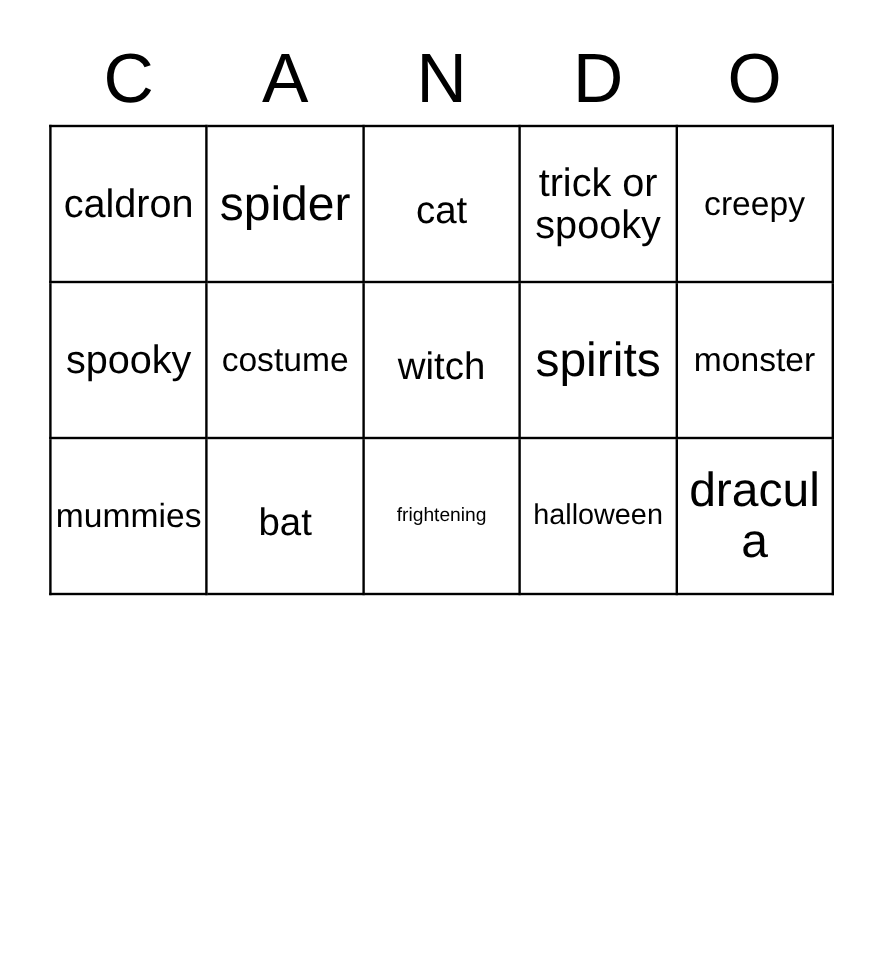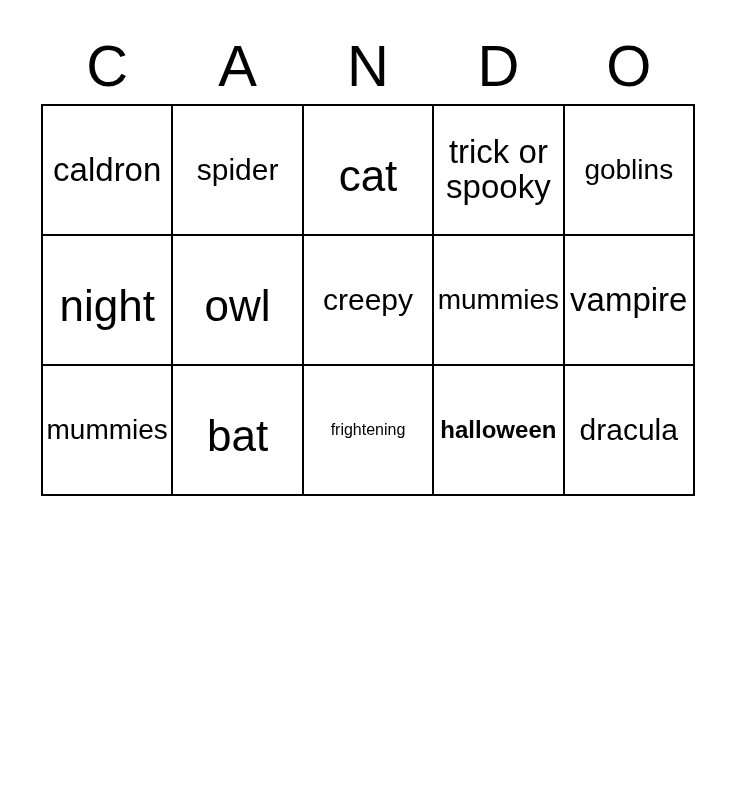--- a/index.html
+++ b/index.html
@@ -47,25 +47,25 @@
     width: 130.4px;
     height: 130px;
     text-align: center;
     vertical-align: middle;
     padding: 1px 2px;
     box-sizing: border-box;
     overflow: hidden;
     line-height: 1.05;
   }
   
-  .fs-xl { font-size: 44px; margin-top: 12px; }
-  .fs-lg { font-size: 30px; }
+  .fs-xl { font-size: 32px; margin-top: 12px; }
+  .fs-lg { font-size: 40px; }
   .fs-md { font-size: 33px; }
   .fs-sm { font-size: 28px; }
-  .fs-xs { font-size: 24px; font-weight: bold; }
+  .fs-xs { font-size: 24px; }
   .fs-xxs { font-size: 16px; }
   .cell-text {
     display: block;
     word-wrap: break-word;
   }
 </style>
 </head>
 <body>
 
 <div id="card">
@@ -87,38 +87,38 @@
       <td>
             <span class="cell-text fs-lg">spider</span>
           </td>
       <td>
             <span class="cell-text fs-xl">cat</span>
           </td>
       <td>
             <span class="cell-text fs-md">trick or spooky</span>
           </td>
       <td>
-            <span class="cell-text fs-sm">goblins</span>
+            <span class="cell-text fs-sm">creepy</span>
           </td>
     </tr>
     <tr>
       <td>
-            <span class="cell-text fs-xl">night</span>
+            <span class="cell-text fs-md">spooky</span>
           </td>
       <td>
-            <span class="cell-text fs-xl">owl</span>
+            <span class="cell-text fs-sm">costume</span>
           </td>
       <td>
-            <span class="cell-text fs-lg">creepy</span>
+            <span class="cell-text fs-xl">witch</span>
           </td>
       <td>
-            <span class="cell-text fs-sm">mummies</span>
+            <span class="cell-text fs-lg">spirits</span>
           </td>
       <td>
-            <span class="cell-text fs-md">vampire</span>
+            <span class="cell-text fs-sm">monster</span>
           </td>
     </tr>
     <tr>
       <td>
             <span class="cell-text fs-sm">mummies</span>
           </td>
       <td>
             <span class="cell-text fs-xl">bat</span>
           </td>
       <td>

